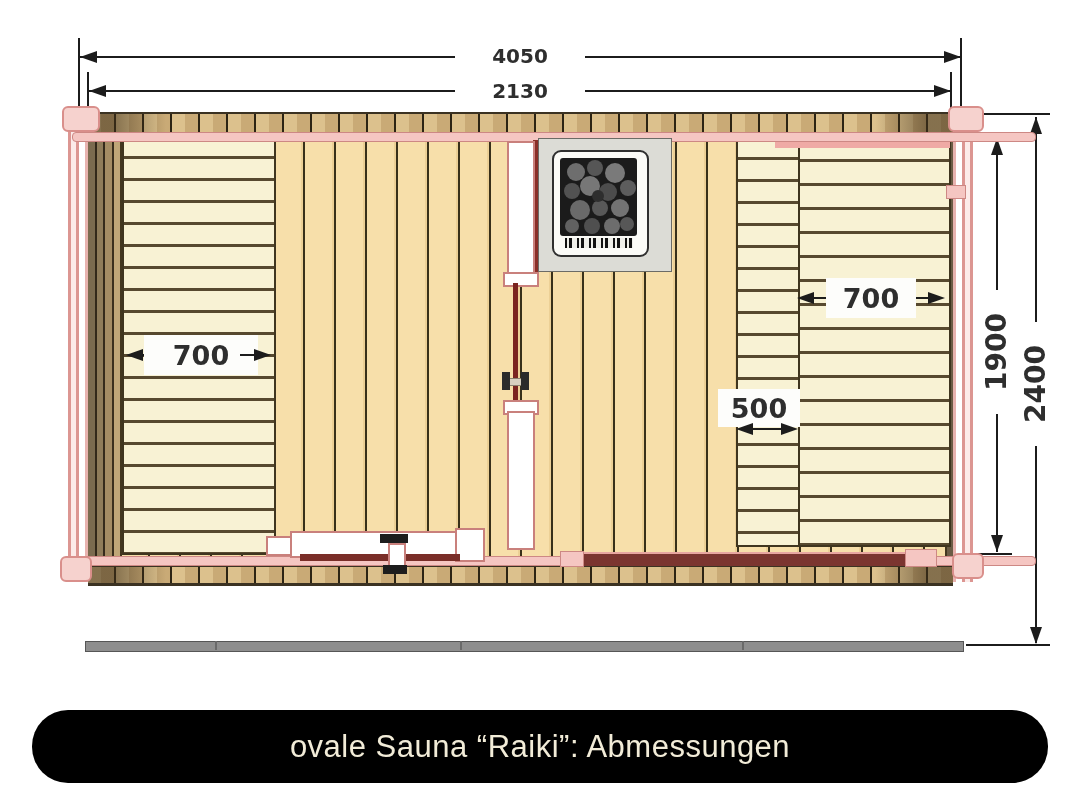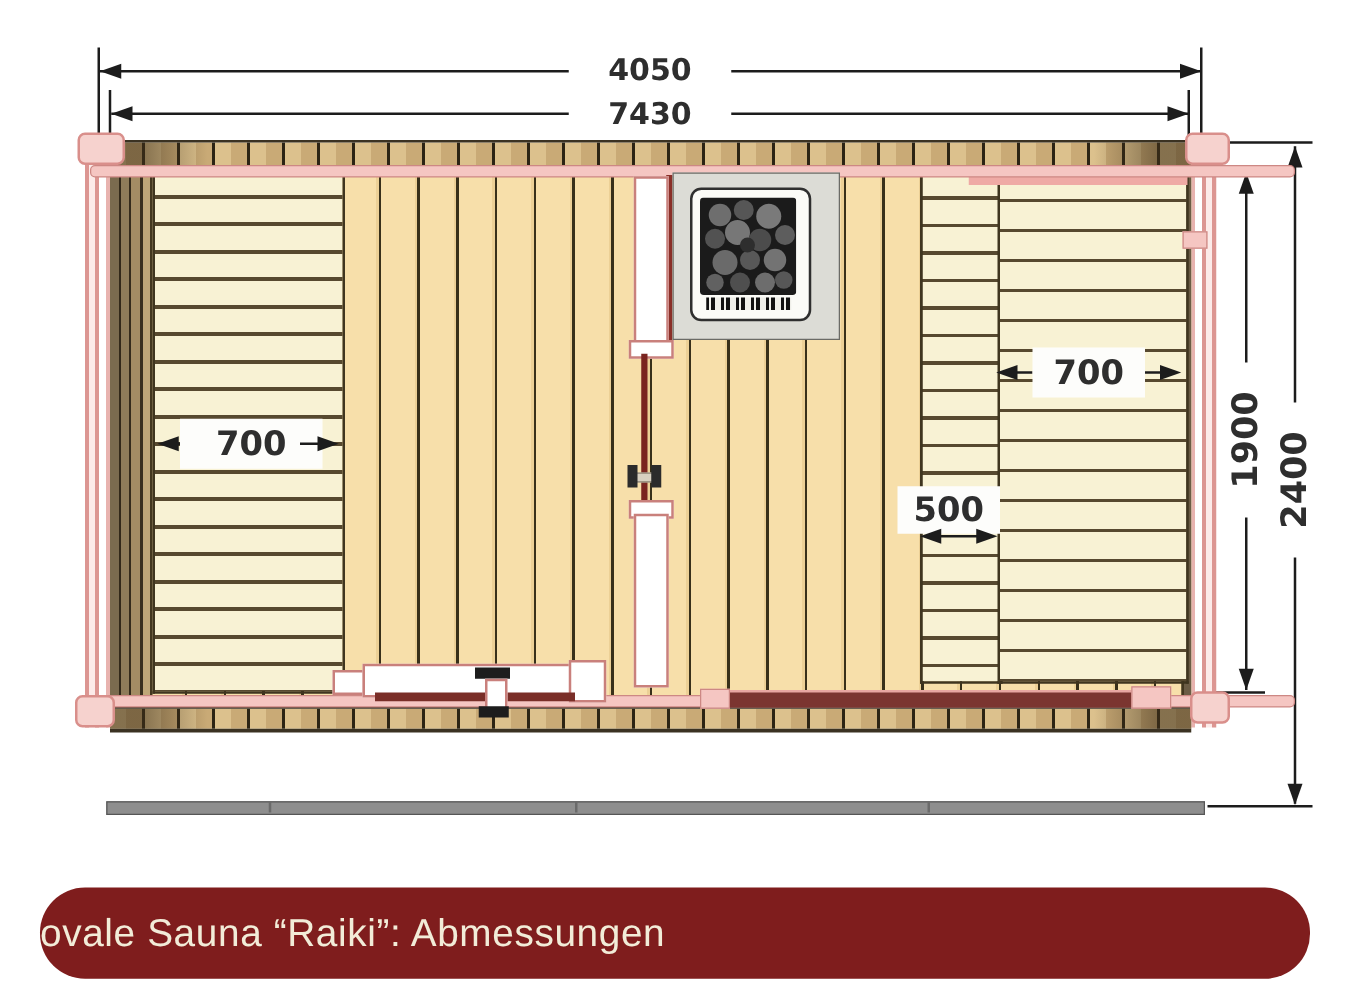--- a/index.html
+++ b/index.html
@@ -7,21 +7,21 @@
          font-family:"DejaVu Sans",sans-serif;}
   .abs{position:absolute;}
 
   
   .dl{position:absolute;background:#1c1c1c;}
   .ah{position:absolute;width:0;height:0;}
   .ah.l{border-top:6px solid transparent;border-bottom:6px solid transparent;border-right:17px solid #1c1c1c;}
   .ah.r{border-top:6px solid transparent;border-bottom:6px solid transparent;border-left:17px solid #1c1c1c;}
   .ah.u{border-left:6px solid transparent;border-right:6px solid transparent;border-bottom:17px solid #1c1c1c;}
   .ah.d{border-left:6px solid transparent;border-right:6px solid transparent;border-top:17px solid #1c1c1c;}
-  .dimtxt{position:absolute;color:#2e2e2e;font-size:24px;font-weight:600;background:#ffffff;
+  .dimtxt{position:absolute;color:#2e2e2e;font-size:20px;font-weight:600;background:#ffffff;
           display:flex;align-items:center;justify-content:center;line-height:1;}
   .vwrap{position:absolute;background:#ffffff;display:flex;align-items:center;justify-content:center;}
   .vtxt{color:#2e2e2e;font-size:28px;font-weight:600;transform:rotate(-90deg);white-space:nowrap;line-height:1;}
 
   
   .pinkband{background:linear-gradient(90deg,#dc9692 0 3px,#fcebe9 3px 8px,#dc9692 8px 11px,#ffffff 11px 17px,#e8b3af 17px 20px);}
   .tab{background:#f6d2ce;border:2px solid #d98f8b;border-radius:6px;}
   .rail{background:#f5c6c2;border:1px solid #cd8884;border-radius:4px;}
   .boards{background:
       linear-gradient(90deg,rgba(62,47,26,.55) 0 3%,rgba(62,47,26,0) 9%,rgba(62,47,26,0) 91%,rgba(62,47,26,.55) 97%),
@@ -30,42 +30,42 @@
   .floor{background:repeating-linear-gradient(90deg,#f7dfaa 0 27px,#ecd096 27px 29px,#38301a 29px 31px);}
   .curveL{background:linear-gradient(90deg,#7b6b4f 0 7px,#33291a 7px 9px,#8f7c5a 9px 15px,#352b1c 15px 17px,#a48c64 17px 24px,#3a2f1e 24px 26px,#bfa678 26px 32px,#43371f 32px 34px);}
   .curveR{background:linear-gradient(90deg,#43371f 0 2px,#6b5c45 2px 8px);}
   .bench{background:repeating-linear-gradient(180deg,#f8f2d4 0 19px,#57492f 19px 22px);border-left:2px solid #3f351f;border-right:2px solid #3f351f;border-bottom:2px solid #3f351f;}
   .bench.wide{background:repeating-linear-gradient(180deg,#f8f2d4 0 21px,#57492f 21px 24px);}
   .white-el{background:#ffffff;border:2px solid #c9807c;}
   .dimbox{position:absolute;background:#fdfdfb;color:#2e2e2e;font-size:27px;font-weight:600;
           display:flex;align-items:center;justify-content:center;line-height:1;}
 
   
-  .banner{position:absolute;left:32px;top:710px;width:1016px;height:73px;background:#7f1d1d;
-          border-radius:36px;display:flex;align-items:center;}
+  .banner{position:absolute;left:32px;top:710px;width:1016px;height:73px;background:#000000;
+          border-radius:36px;display:flex;align-items:center;justify-content:center;}
   .banner span{color:#f2ecd8;font-size:31px;font-family:"Liberation Sans",sans-serif;letter-spacing:.5px;}
 </style>
 </head>
 <body>
 
 <div class="stage">
 
   <div class="dl" style="left:78px;top:38px;width:2px;height:90px;"></div>
   <div class="dl" style="left:960px;top:38px;width:2px;height:77px;"></div>
   <div class="dl" style="left:80px;top:56px;width:881px;height:2px;"></div>
   <div class="ah l" style="left:80px;top:51px;"></div>
   <div class="ah r" style="left:944px;top:51px;"></div>
   <div class="dimtxt" style="left:455px;top:36px;width:130px;height:40px;">4050</div>
 
   <div class="dl" style="left:87px;top:72px;width:2px;height:60px;"></div>
   <div class="dl" style="left:950px;top:72px;width:2px;height:43px;"></div>
   <div class="dl" style="left:89px;top:90px;width:862px;height:2px;"></div>
   <div class="ah l" style="left:89px;top:85px;"></div>
   <div class="ah r" style="left:934px;top:85px;"></div>
-  <div class="dimtxt" style="left:455px;top:71px;width:130px;height:39px;">7430</div>
+  <div class="dimtxt" style="left:455px;top:71px;width:130px;height:39px;">2130</div>
 
   <div class="dl" style="left:956px;top:132px;width:56px;height:2px;"></div>
   <div class="dl" style="left:956px;top:553px;width:56px;height:2px;"></div>
   <div class="dl" style="left:996px;top:138px;width:2px;height:414px;"></div>
   <div class="ah u" style="left:991px;top:138px;"></div>
   <div class="ah d" style="left:991px;top:535px;"></div>
   <div class="vwrap" style="left:977px;top:290px;width:40px;height:124px;">
     <span class="vtxt">1900</span>
   </div>
 

